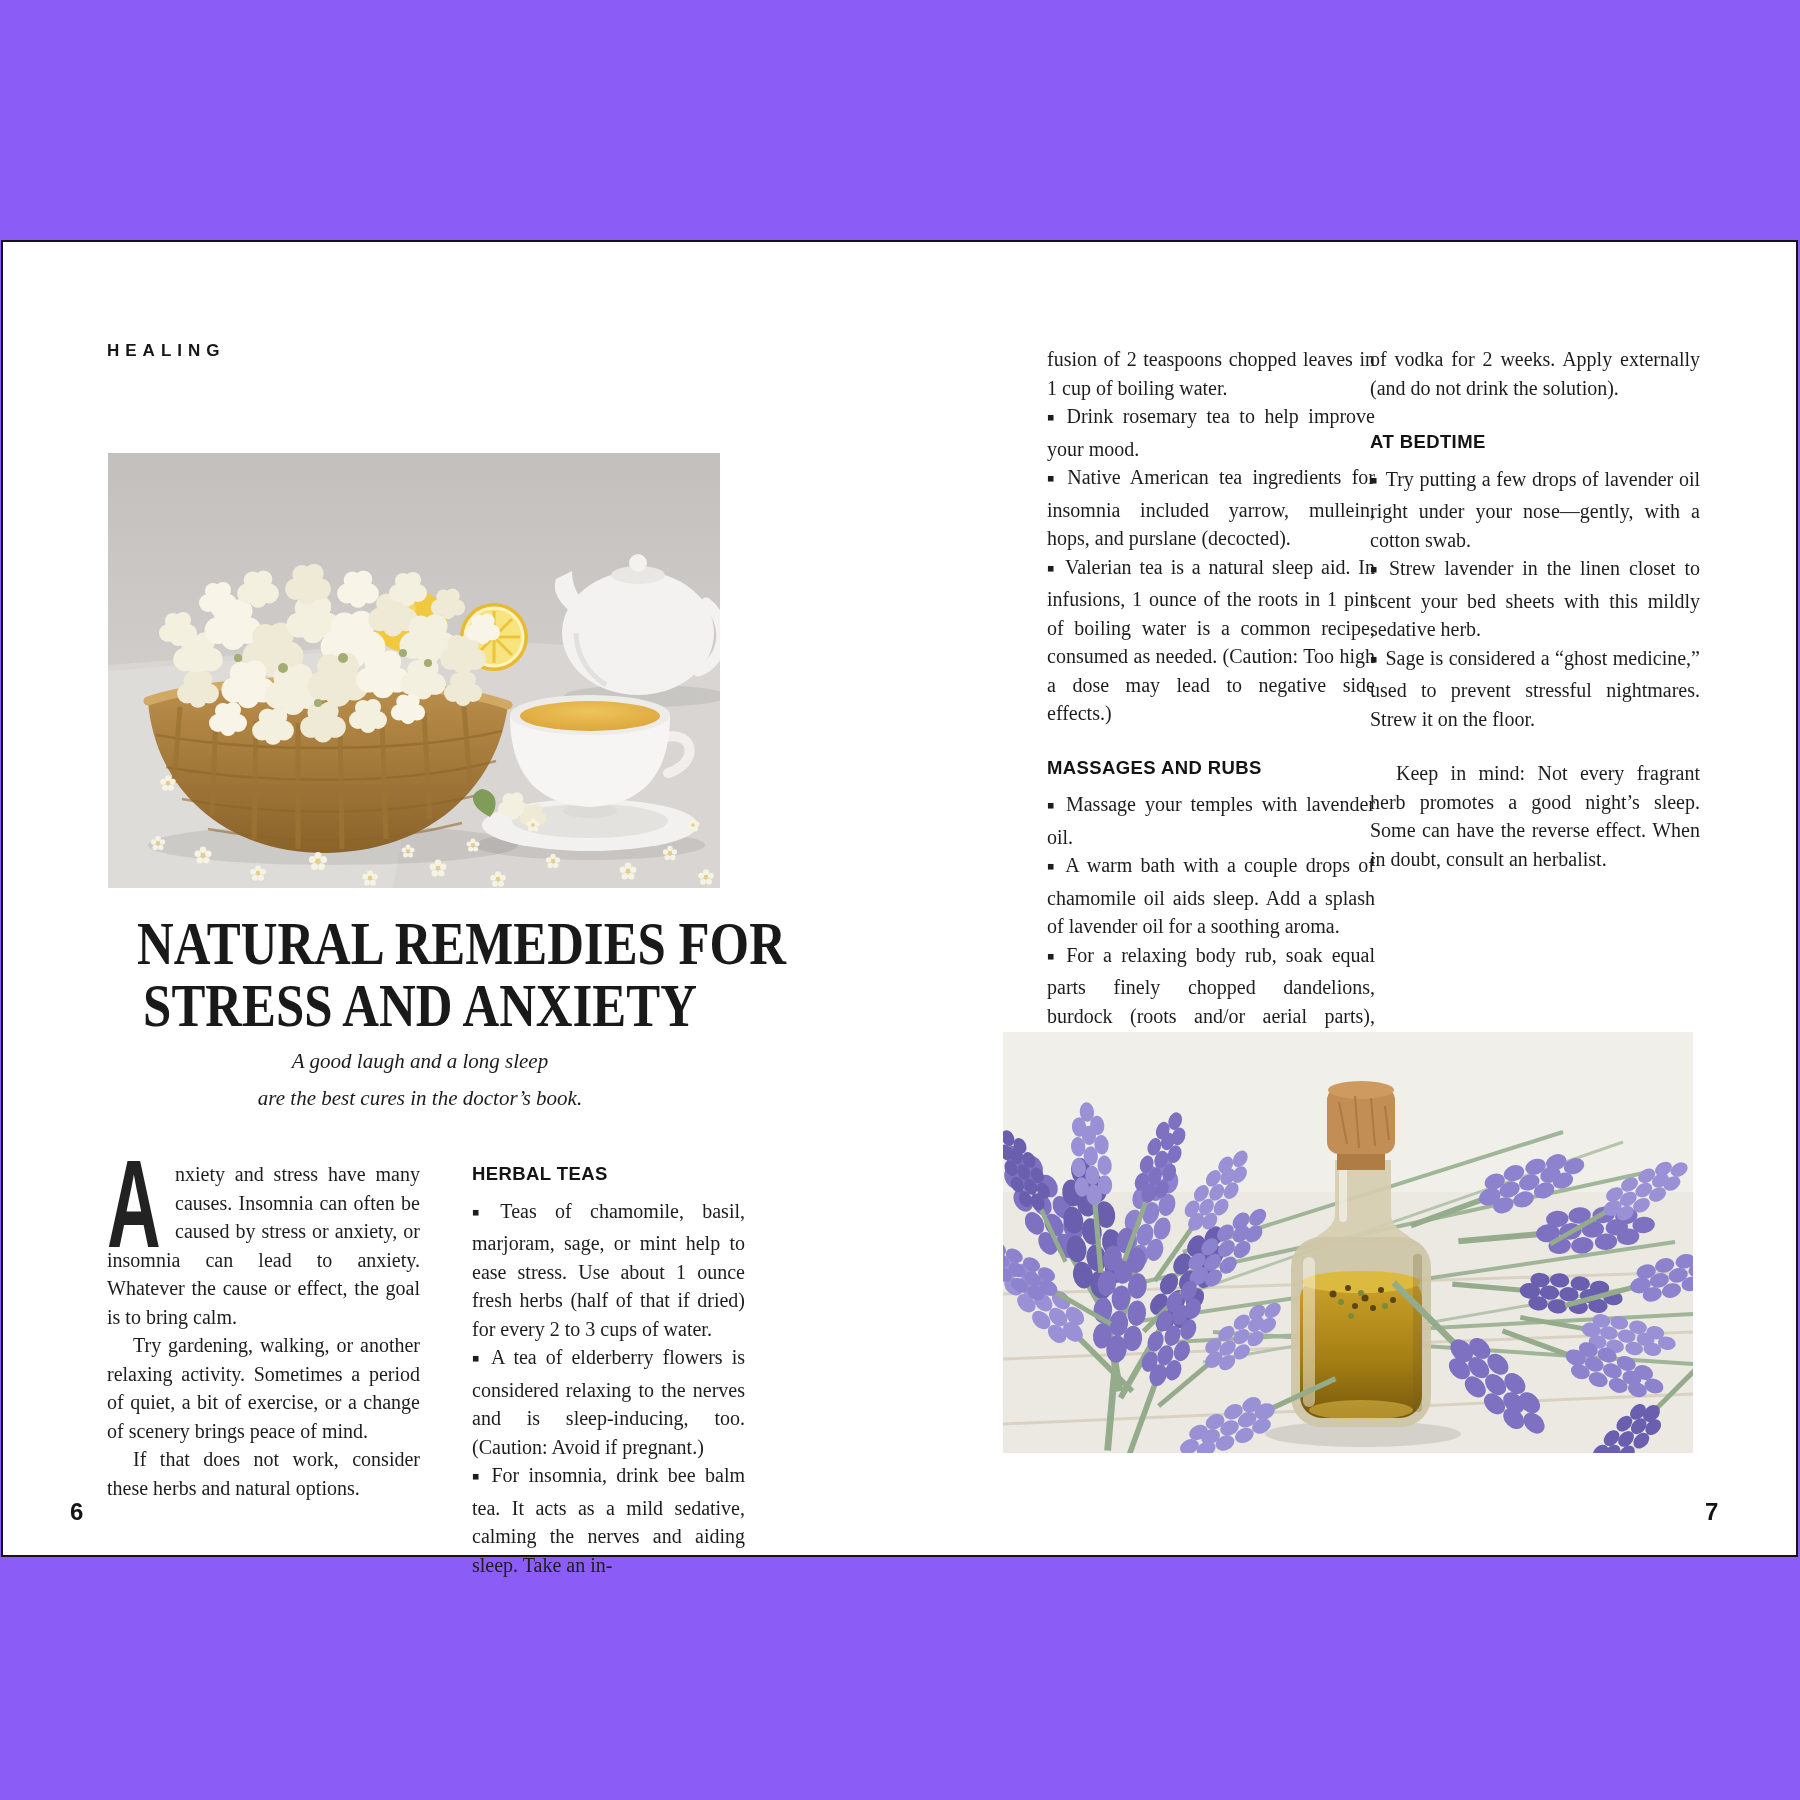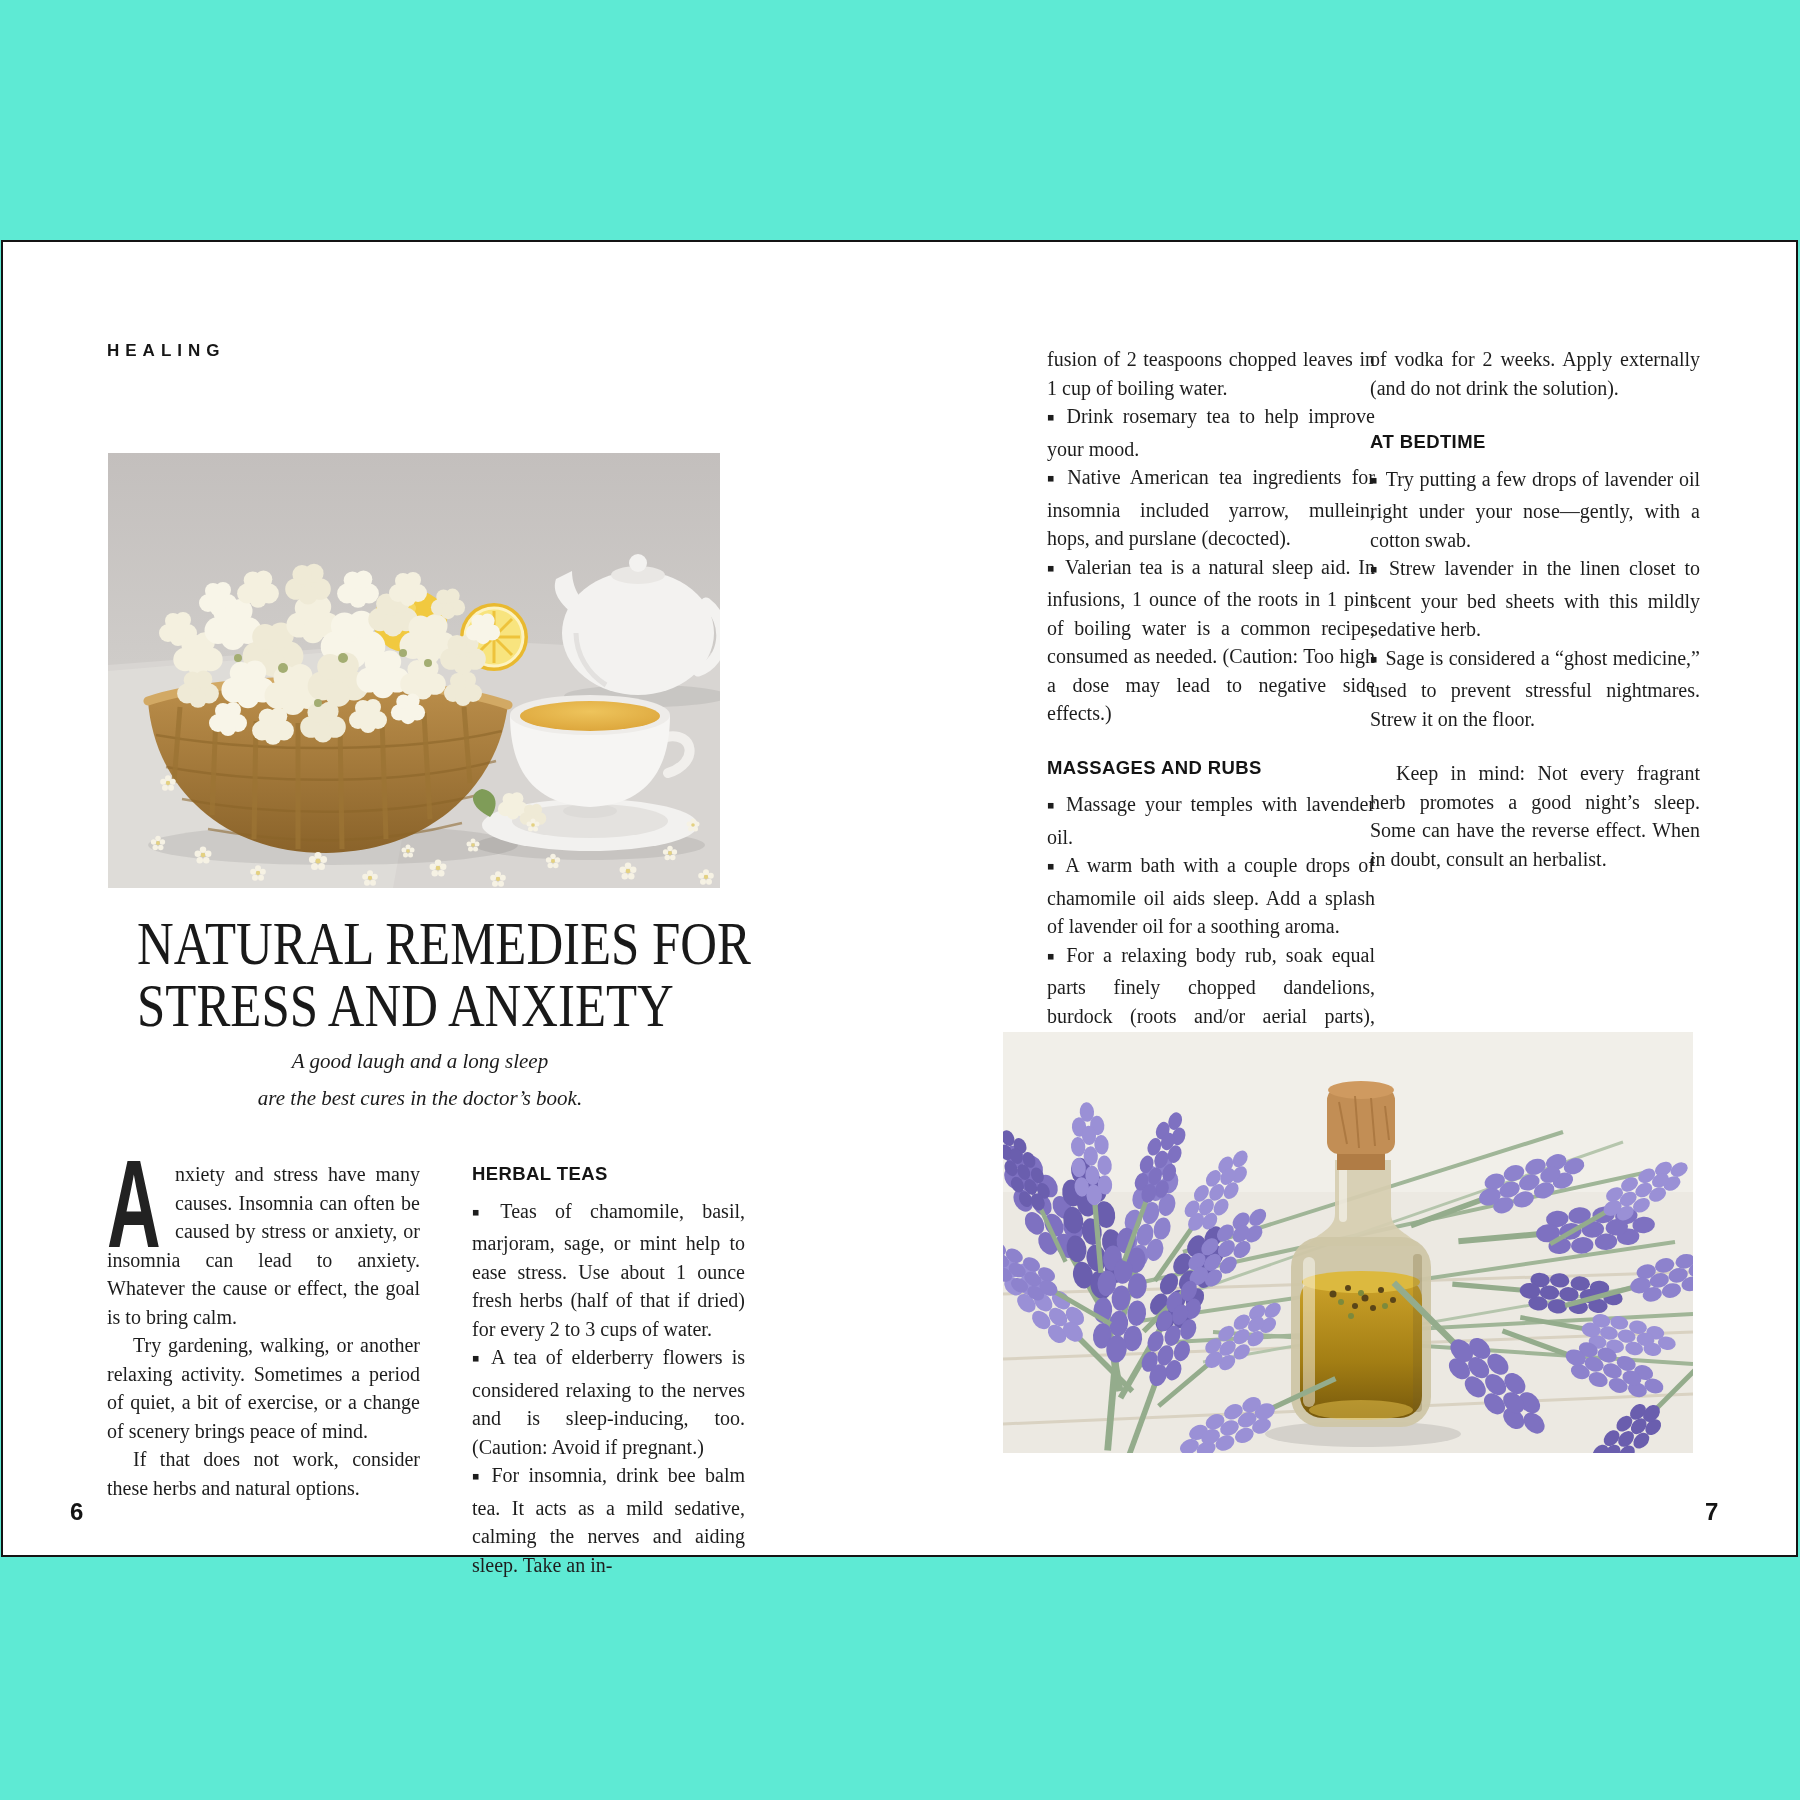--- a/index.html
+++ b/index.html
@@ -1,29 +1,29 @@
 <!DOCTYPE html>
 <html><head>
 <meta charset="utf-8">
 <style>
   html,body{margin:0;padding:0;background:#ffffff;}
-  #canvas{position:relative;width:1800px;height:1800px;background:#5eead4;overflow:hidden;
+  #canvas{position:relative;width:1800px;height:1800px;background:#8b5cf6;overflow:hidden;
           font-family:"Liberation Serif",serif;color:#1c1c1c;}
   .frame{position:absolute;left:1px;top:240px;width:1793px;height:1313px;border:2px solid #141414;background:#ffffff;}
 
   
   .kicker{position:absolute;left:107px;top:341px;font-family:"Liberation Sans",sans-serif;
           font-weight:bold;font-size:17px;letter-spacing:6px;color:#161616;}
   .col-heading{font-family:"Liberation Sans",sans-serif;font-weight:bold;font-size:18.5px;
                letter-spacing:0.4px;color:#141414;margin:26px 0 8px 0;}
   .col-heading.first{margin-top:0;}
 
   
-  .title{position:absolute;left:75px;top:912px;width:690px;
-         font-weight:normal;font-size:62px;line-height:62px;color:#191919;}
+  .title{position:absolute;left:75px;top:912px;width:690px;text-align:center;
+         font-weight:bold;font-size:62px;line-height:62px;color:#191919;}
   .title-line{display:block;transform:scaleX(0.82);transform-origin:50% 50%;letter-spacing:0px;white-space:nowrap;}
   .epigraph{position:absolute;left:75px;top:1043px;width:690px;text-align:center;
             font-style:italic;font-size:21px;line-height:37px;color:#1b1b1b;}
   .attribution{position:absolute;left:75px;top:1118px;width:690px;text-align:center;
                font-size:19px;color:#1b1b1b;}
 
   
   .bodycol{position:absolute;font-size:20px;line-height:28.5px;text-align:justify;color:#1d1d1d;}
   .bodycol p{margin:0;}
   #col1{left:107px;top:1160px;width:313px;}

